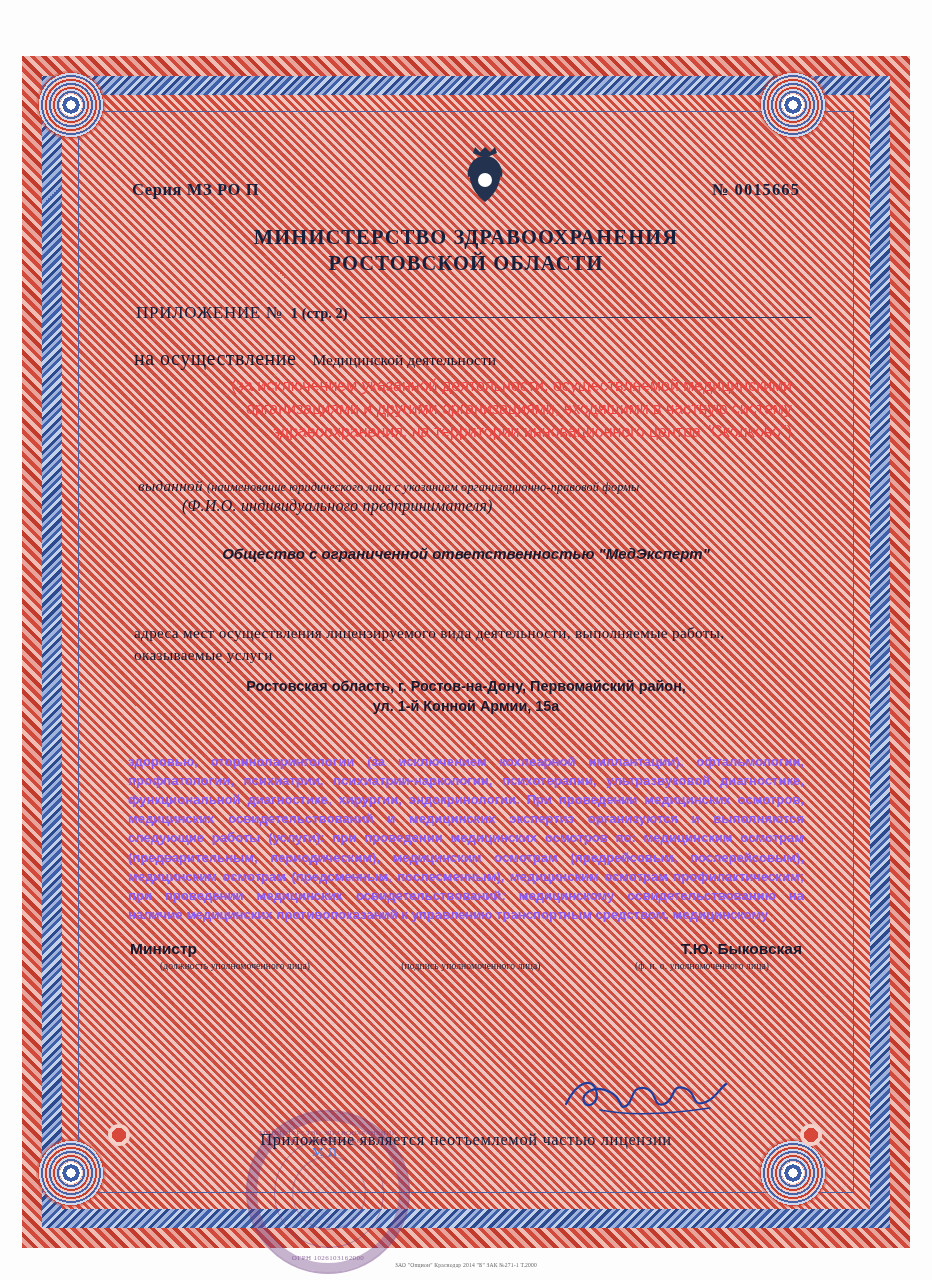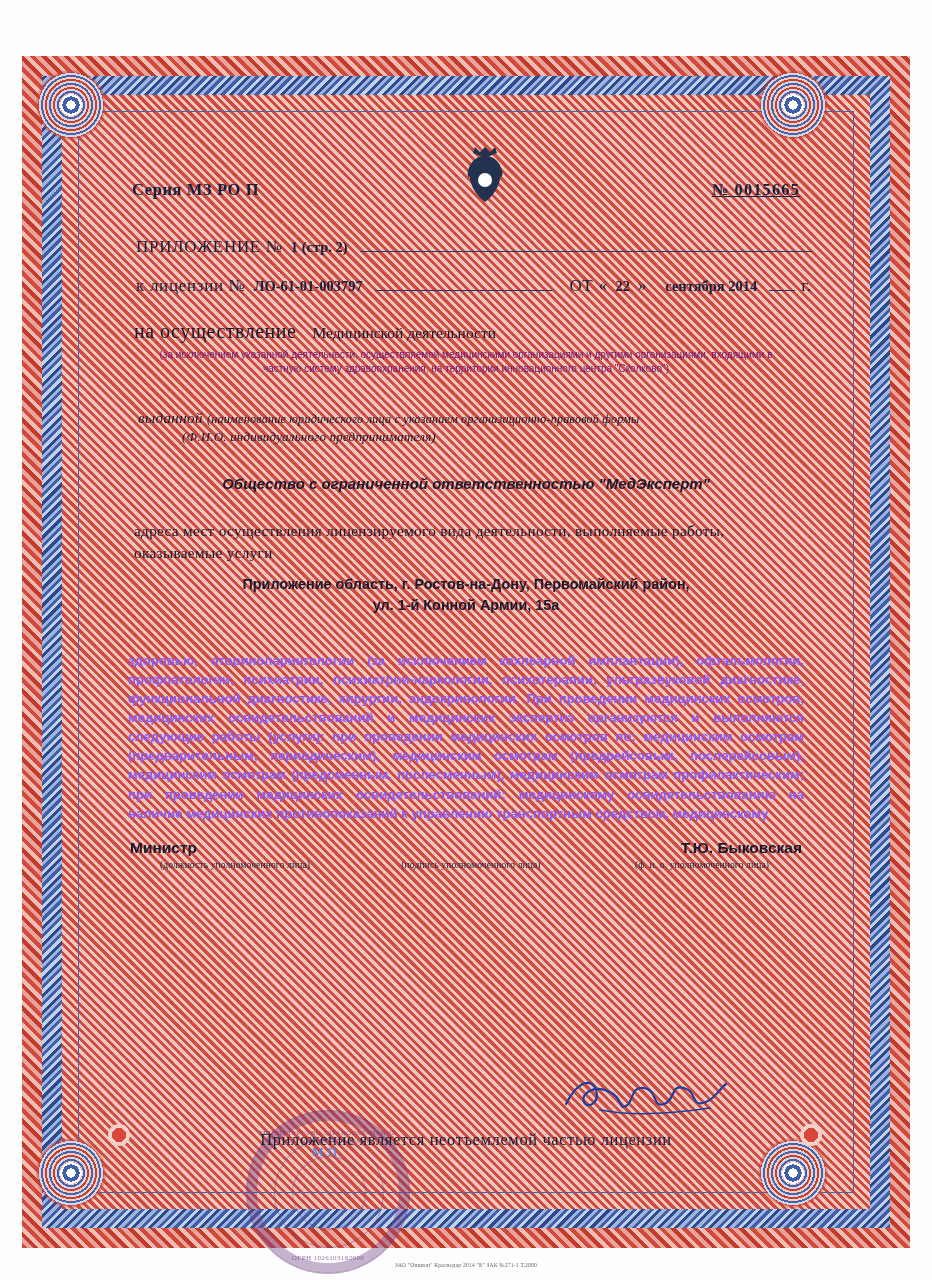--- a/index.html
+++ b/index.html
@@ -138,21 +138,20 @@
     white-space: nowrap;
     padding-top: 36px;
   }
   .serial-number {
     font-size: 16.5px;
     font-weight: bold;
     letter-spacing: 1.1px;
     color: #16213e;
     white-space: nowrap;
     padding-top: 36px;
-    text-decoration: underline;
   }
 
   .emblem {
     width: 56px; height: 66px;
     margin: 0 auto;
     flex: 0 0 auto;
   }
 
   .ministry {
     text-align: center;
@@ -211,57 +210,57 @@
   .activity-head .lbl {
     font-size: 20px;
     letter-spacing: 0.5px;
   }
   .activity-head .val {
     font-size: 15.5px;
     font-weight: normal;
   }
   .activity-note {
     margin-top: 5px;
-    font-size: 10px;
-    text-align: center;
+    font-size: 16px;
+    text-align: right;
     line-height: 1.42;
     font-family: "Liberation Sans", sans-serif;
-    color: #701a75;
+    color: #ef4444;
     padding: 0 6px;
   }
 
   .issued-block {
     margin-top: 34px;
     padding: 0 48px;
     font-style: italic;
   }
   .issued-line1 {
     font-size: 15px;
     letter-spacing: 0.4px;
   }
   .issued-line1 .hint {
     font-size: 12.2px;
     letter-spacing: 0.2px;
   }
   .issued-line2 {
-    font-size: 13px;
+    font-size: 16px;
     letter-spacing: 0.2px;
     margin-top: 2px;
     padding-left: 44px;
   }
   .org-name {
     margin-top: 30px;
     text-align: center;
     font-size: 15px;
     font-weight: bold;
     font-family: "Liberation Sans", sans-serif;
   }
 
   .addr-block {
-    margin-top: 28px;
+    margin-top: 60px;
     padding: 0 44px;
   }
   .addr-label {
     font-size: 15.2px;
     letter-spacing: 0.35px;
     line-height: 1.45;
   }
   .addr-value {
     margin-top: 10px;
     text-align: center;
@@ -427,38 +426,31 @@
             <path d="M14 20 c-3 4 -4 9 -3 13 l5 -2 z"></path>
             <path d="M42 20 c3 4 4 9 3 13 l-5 -2 z"></path>
             <path d="M28 46 l-4 6 h8 z"></path>
           </g>
         </svg>
       </div>
 
       <div class="serial-number">№  0015665</div>
     </div>
 
+    <div class="ministry">
+      <div>МИНИСТЕРСТВО ЗДРАВООХРАНЕНИЯ</div>
+      <div>РОСТОВСКОЙ ОБЛАСТИ</div>
+    </div>
 
     <div class="field-line">
       <span class="field-label">ПРИЛОЖЕНИЕ №</span>
       <span class="field-value">1 (стр. 2)</span>
       <span class="underline"></span>
     </div>
 
-    <div class="lic-row">
-      <span class="field-label">к лицензии №</span>
-      <span class="field-value">ЛО-61-01-003797</span>
-      <span class="underline"></span>
-      <span class="field-label" style="padding-left:16px">ОТ «</span>
-      <span class="field-value">22</span>
-      <span class="field-label">»</span>
-      <span class="field-value" style="padding-left:18px">сентября 2014</span>
-      <span class="underline tiny"></span>
-      <span class="field-label" style="padding-left:6px">г.</span>
-    </div>
 
     <div class="activity-block">
       <div class="activity-head">
         <span class="lbl">на осуществление</span>
         <span class="val">Медицинской деятельности</span>
       </div>
       <div class="activity-note">(за исключением указанной деятельности, осуществляемой медицинскими организациями и другими организациями, входящими в частную систему здравоохранения, на территории инновационного центра "Сколково")</div>
     </div>
 
     <div class="issued-block">
@@ -466,21 +458,21 @@
         <span>выданной</span>
         <span class="hint">(наименование  юридического  лица  с  указанием  организационно-правовой  формы</span>
       </div>
       <div class="issued-line2">(Ф.И.О. индивидуального предпринимателя)</div>
       <div class="org-name">Общество с ограниченной ответственностью "МедЭксперт"</div>
     </div>
 
     <div class="addr-block">
       <div class="addr-label">адреса мест осуществления лицензируемого вида деятельности, выполняемые работы, оказываемые услуги</div>
       <div class="addr-value">
-        <div>Приложение область, г. Ростов-на-Дону, Первомайский район,</div>
+        <div>Ростовская область, г. Ростов-на-Дону, Первомайский район,</div>
         <div>ул. 1-й Конной Армии, 15а</div>
       </div>
     </div>
 
     <div class="services">здоровью, оториноларингологии (за исключением кохлеарной имплантации), офтальмологии, профпатологии, психиатрии, психиатрии-наркологии, психотерапии, ультразвуковой диагностике, функциональной диагностике, хирургии, эндокринологии. При проведении медицинских осмотров, медицинских освидетельствований и медицинских экспертиз организуются и выполняются следующие работы (услуги): при проведении медицинских осмотров по: медицинским осмотрам (предварительным, периодическим), медицинским осмотрам (предрейсовым, послерейсовым), медицинским осмотрам (предсменным, послесменным), медицинским осмотрам профилактическим; при проведении медицинских освидетельствований: медицинскому освидетельствованию на наличие медицинских противопоказаний к управлению транспортным средством, медицинскому</div>
 
     <div class="sign-row">
       <span class="sign-title">Министр</span>
       <span class="sign-mid"></span>
       <span class="sign-name">Т.Ю. Быковская</span>

